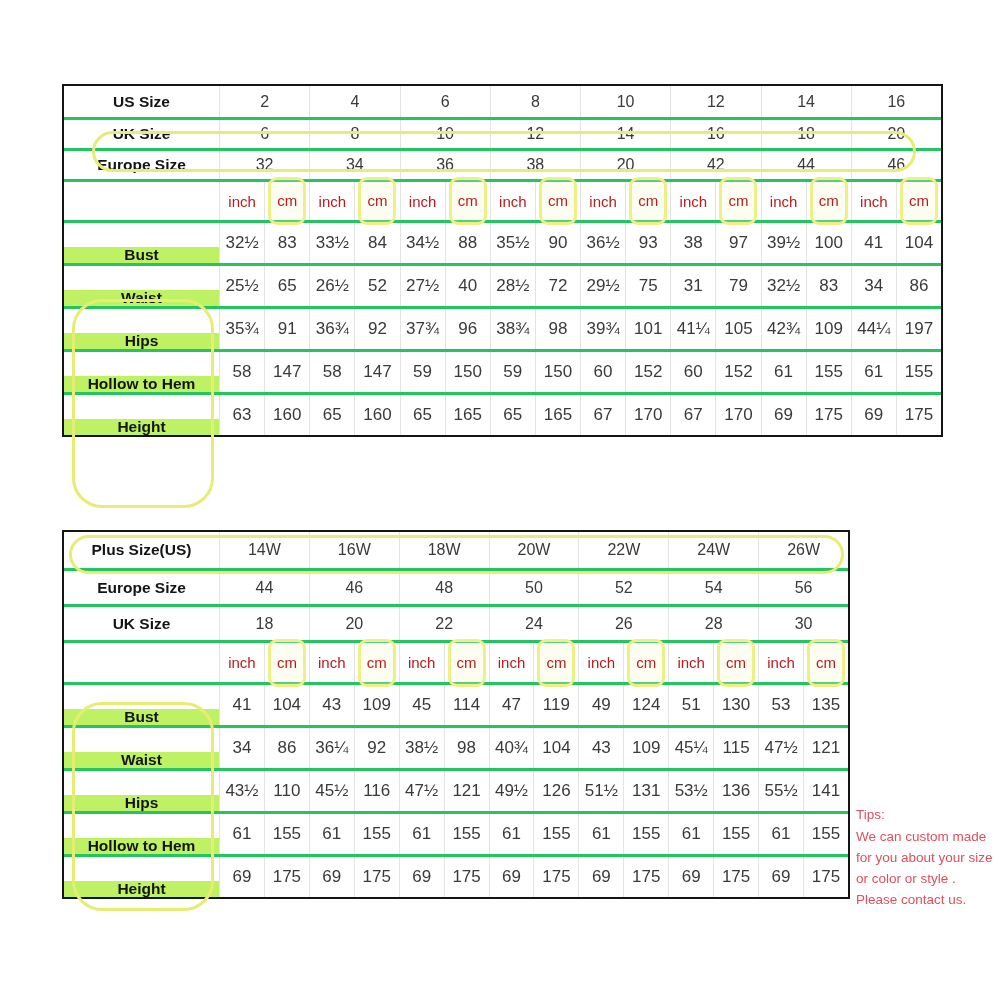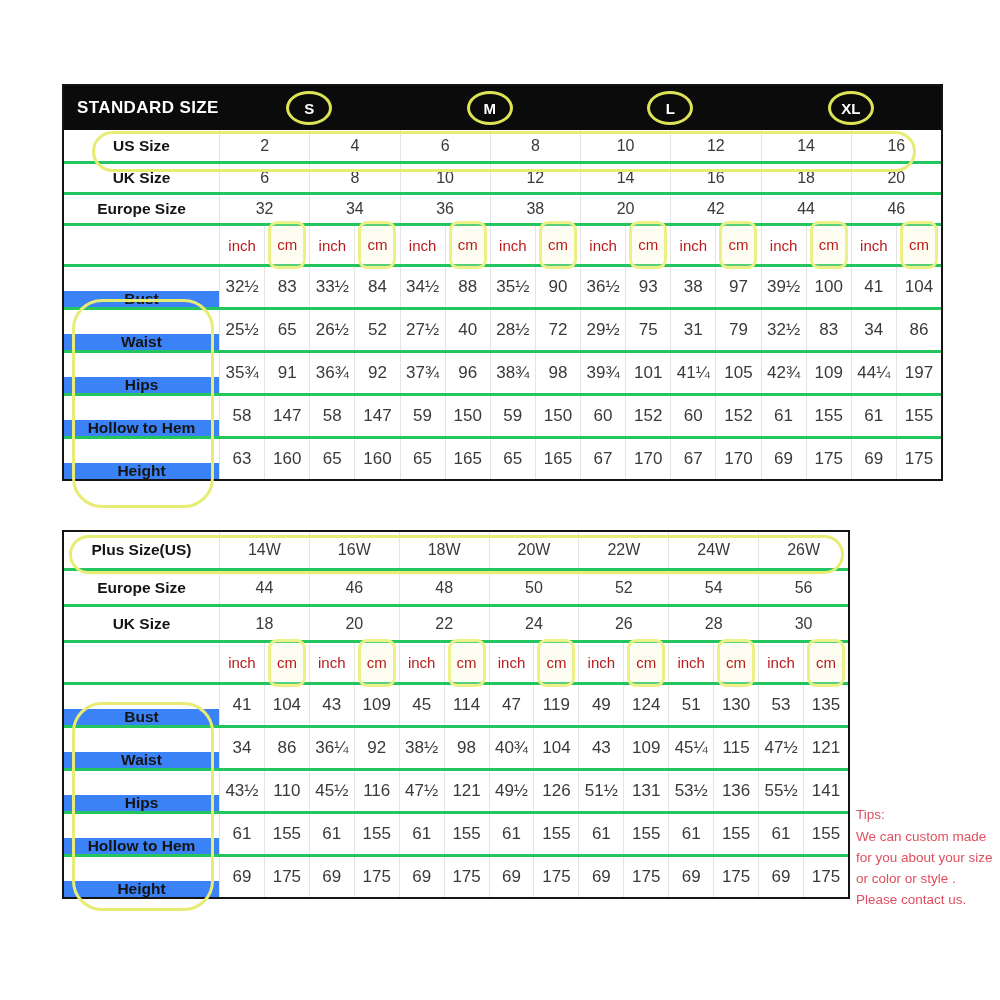--- a/index.html
+++ b/index.html
@@ -16,21 +16,21 @@
   .groups { position:absolute; left:155px; right:0; top:0; bottom:0; display:flex; }
   .group { flex:1; display:flex; align-items:center; justify-content:center; }
   .size-bubble { display:flex; align-items:center; justify-content:center;
     min-width:46px; height:34px; border:3px solid #dce455; border-radius:50%;
     color:#fff; font-weight:bold; font-size:15px; padding:0 6px; }
 
   .row { display:flex; }
   .row + .row { border-top:3px solid #22c55e; }
   .cell { display:flex; align-items:center; justify-content:center; }
   .label-cell { width:155px; flex:none; font-weight:bold; font-size:15.5px; color:#141414; }
-  .label-cell.gray { background:#3b82f6;margin-top:24px; }
+  .label-cell.gray { background:#bef264;margin-top:24px; }
   .val { flex:1; border-left:1px solid #e4e4e4; font-size:16px; color:#3a3a3a; }
   .measure-row .val { font-size:17px; }
   .std .size-row { height:31px; }
   .std .unit-row { height:41px; }
   .std .measure-row { height:43px; }
   .plus .size-row { height:36px; }
   .plus .unit-row { height:42px; }
   .plus .measure-row { height:43px; }
   .unit { font-size:15px; color:#b91c1c; }
   .cm-tag { display:inline-block; padding:12px 6px; border:3px solid #ecf087; border-radius:9px;
@@ -45,37 +45,20 @@
   .tips { position:absolute; left:856px; top:804px; width:150px; color:#e04f5f;
     font-size:13.5px; line-height:21px; white-space:nowrap; }
   .tips .tips-title { margin-bottom:1px; }
 </style>
 </head>
 <body>
 
 <div class="page">
 
   <section class="size-table std">
-    <div class="black-bar">
-      <span class="bar-title">STANDARD SIZE</span>
-      <div class="groups" id="std-groups">
-          <div class="group">
-            <span class="size-bubble">S</span>
-          </div>
-          <div class="group">
-            <span class="size-bubble">M</span>
-          </div>
-          <div class="group">
-            <span class="size-bubble">L</span>
-          </div>
-          <div class="group">
-            <span class="size-bubble">XL</span>
-          </div>
-        </div>
-    </div>
     <div id="std-rows">
         <div class="row size-row">
           <div class="cell label-cell">US Size</div>
           <div class="cell val">2</div>
           <div class="cell val">4</div>
           <div class="cell val">6</div>
           <div class="cell val">8</div>
           <div class="cell val">10</div>
           <div class="cell val">12</div>
           <div class="cell val">14</div>

